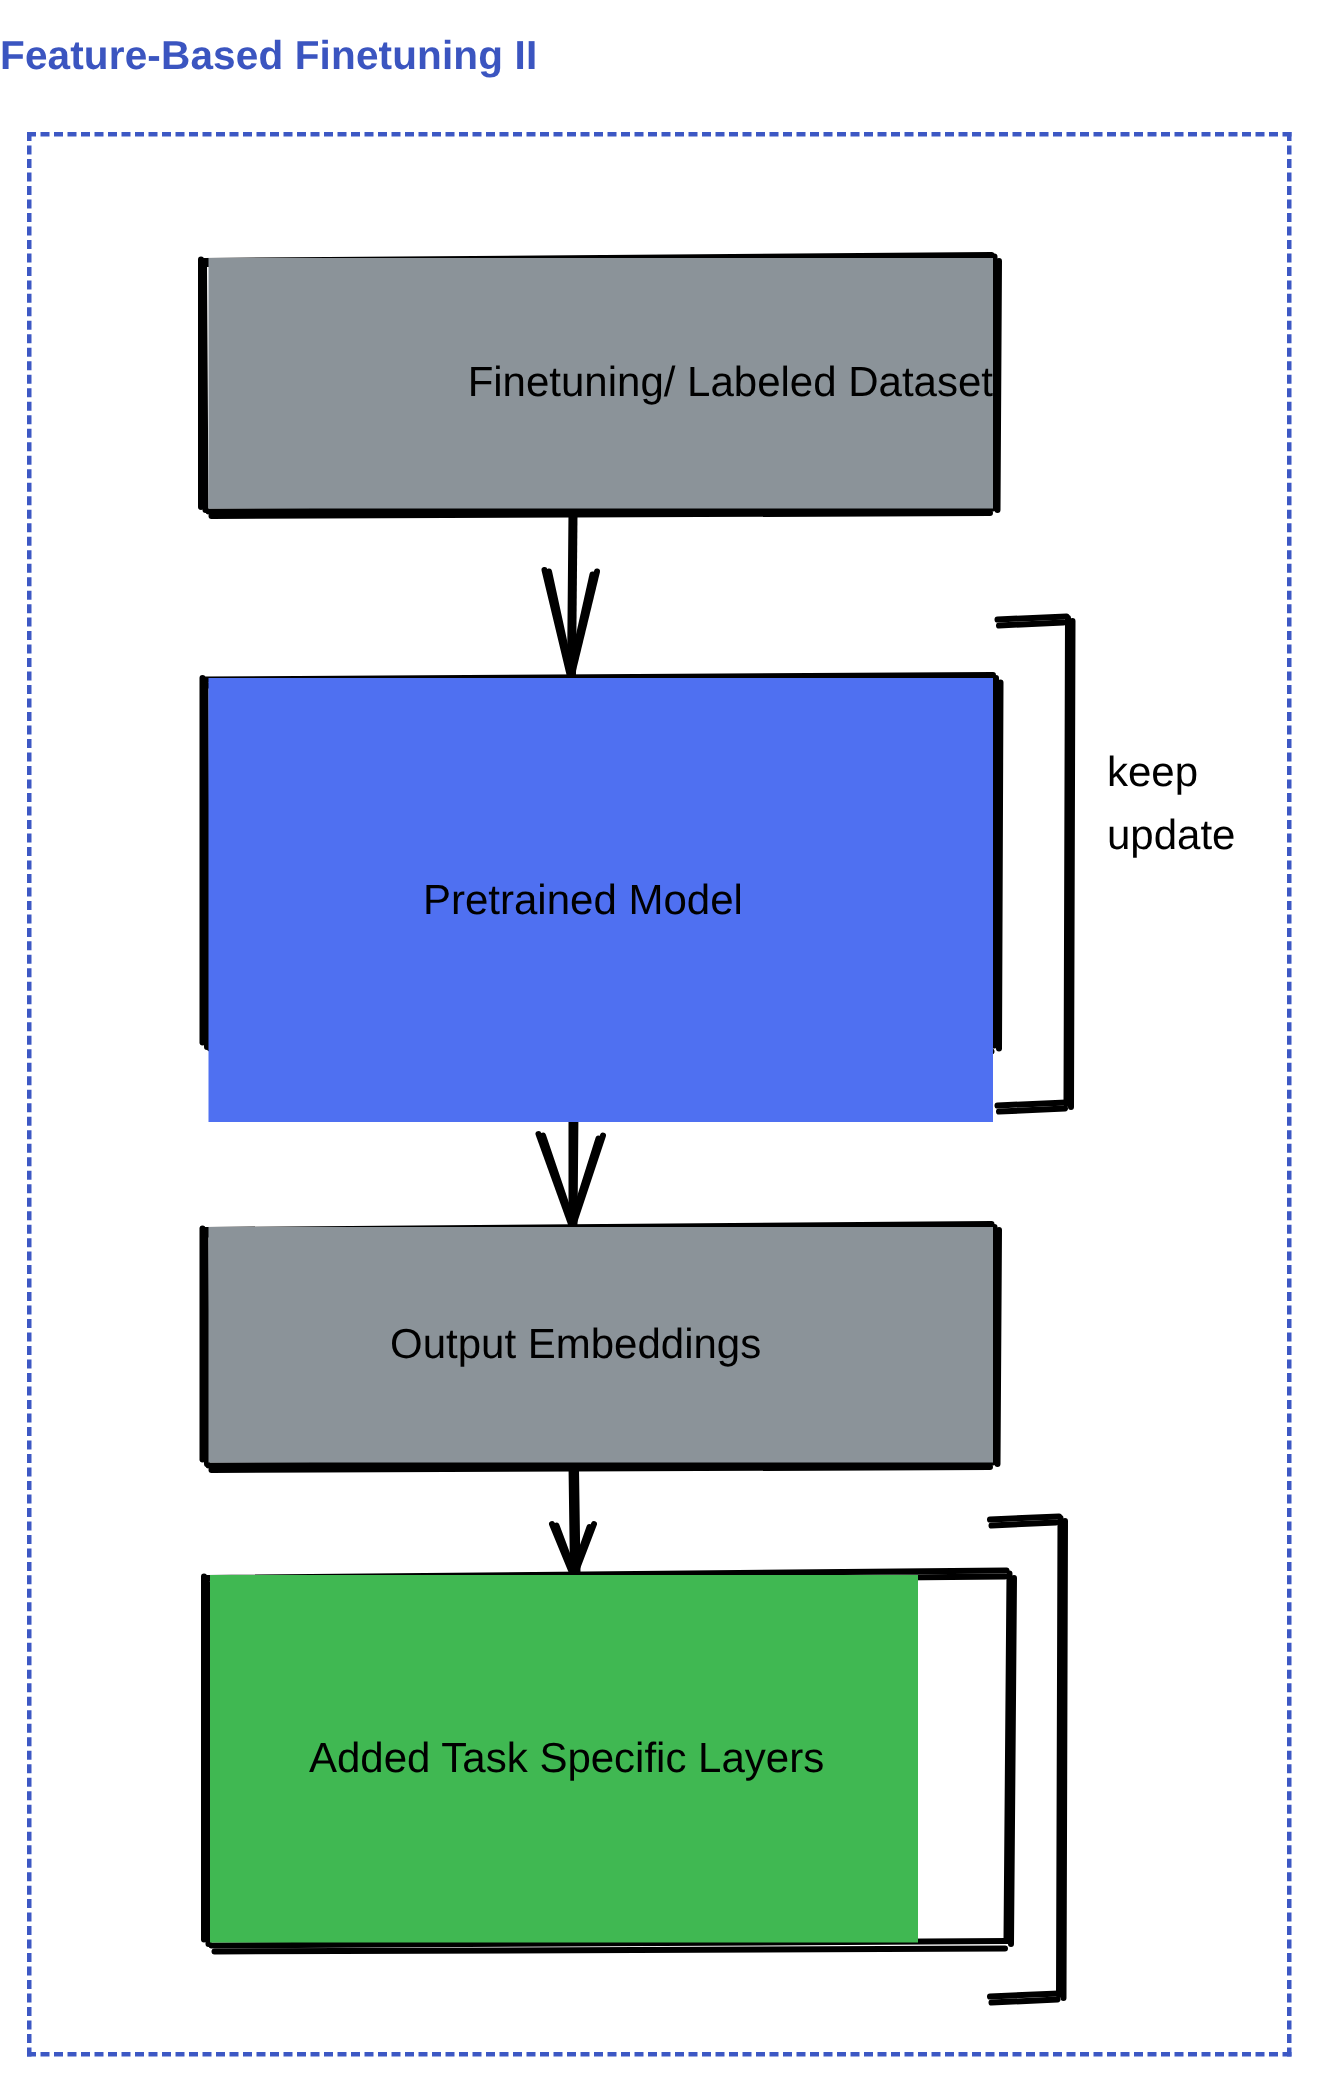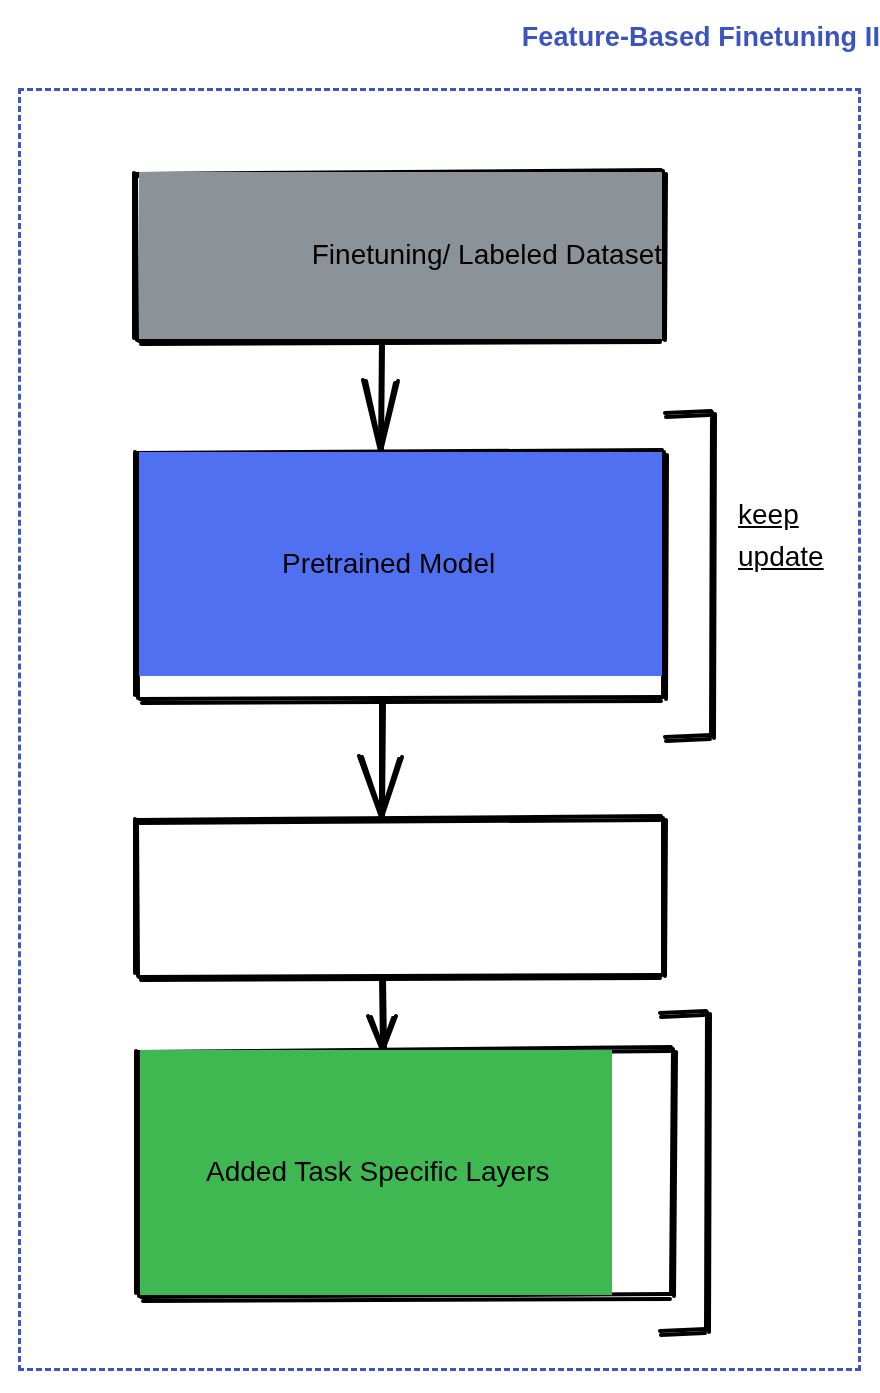--- a/index.html
+++ b/index.html
@@ -13,21 +13,21 @@
   #stage {
     position: relative;
     width: 880px;
     height: 1393px;
     background: #ffffff;
   }
   #diagram-title {
     position: absolute;
     left: 0; top: 22px;
     width: 880px;
-    text-align: right;
+    text-align: left;
     font-size: 27px;
     font-weight: 700;
     letter-spacing: 0.1px;
     color: #3b55c0;
     white-space: nowrap;
   }
   #frame {
     position: absolute;
     left: 18px; top: 88px;
     width: 843px; height: 1283px;
@@ -52,41 +52,40 @@
     white-space: nowrap;
   }
   .node-label { display: block; }
   #node-dataset {
     left: 139px; top: 172px; width: 523px; height: 167px;
     background: #8b9399;
     justify-content: flex-end;
   }
   #node-dataset .node-label { margin-left: 42px; }
   #node-pretrained {
-    left: 139px; top: 452px; width: 523px; height: 224px;
+    left: 139px; top: 452px; width: 523px; height: 296px;
     background: #4f70f1;
   }
   #node-pretrained .node-label { margin-left: 143px; }
   #node-embeddings {
     left: 139px; top: 818px; width: 523px; height: 157px;
     background: #8b9399;
   }
   #node-embeddings .node-label { margin-left: 121px; }
   #node-task-layers {
     left: 140px; top: 1050px; width: 472px; height: 245px;
     background: #40b852;
   }
   #node-task-layers .node-label { margin-left: 66px; }
   .bracket-label {
     position: absolute;
     color: #000000;
     font-size: 28px;
     line-height: 42px;
     white-space: nowrap;
-    text-decoration: underline;
   }
   #label-keep-frozen { left: 738px; top: 494px; }
   #label-train-update { left: 738px; top: 1093px; }
 </style>
 </head>
 <body>
 
 <div id="stage">
 
   <div id="diagram-title">Feature-Based Finetuning II</div>
@@ -189,20 +188,23 @@
   </svg>
 
   <div class="node" id="node-dataset">
     <span class="node-label">Finetuning/ Labeled Dataset</span>
   </div>
 
   <div class="node" id="node-pretrained">
     <span class="node-label">Pretrained Model</span>
   </div>
 
+  <div class="node" id="node-embeddings">
+    <span class="node-label">Output Embeddings</span>
+  </div>
 
   <div class="node" id="node-task-layers">
     <span class="node-label">Added Task Specific Layers</span>
   </div>
 
   <div class="bracket-label" id="label-keep-frozen">
     <div>keep</div>
     <div>update</div>
   </div>
 

